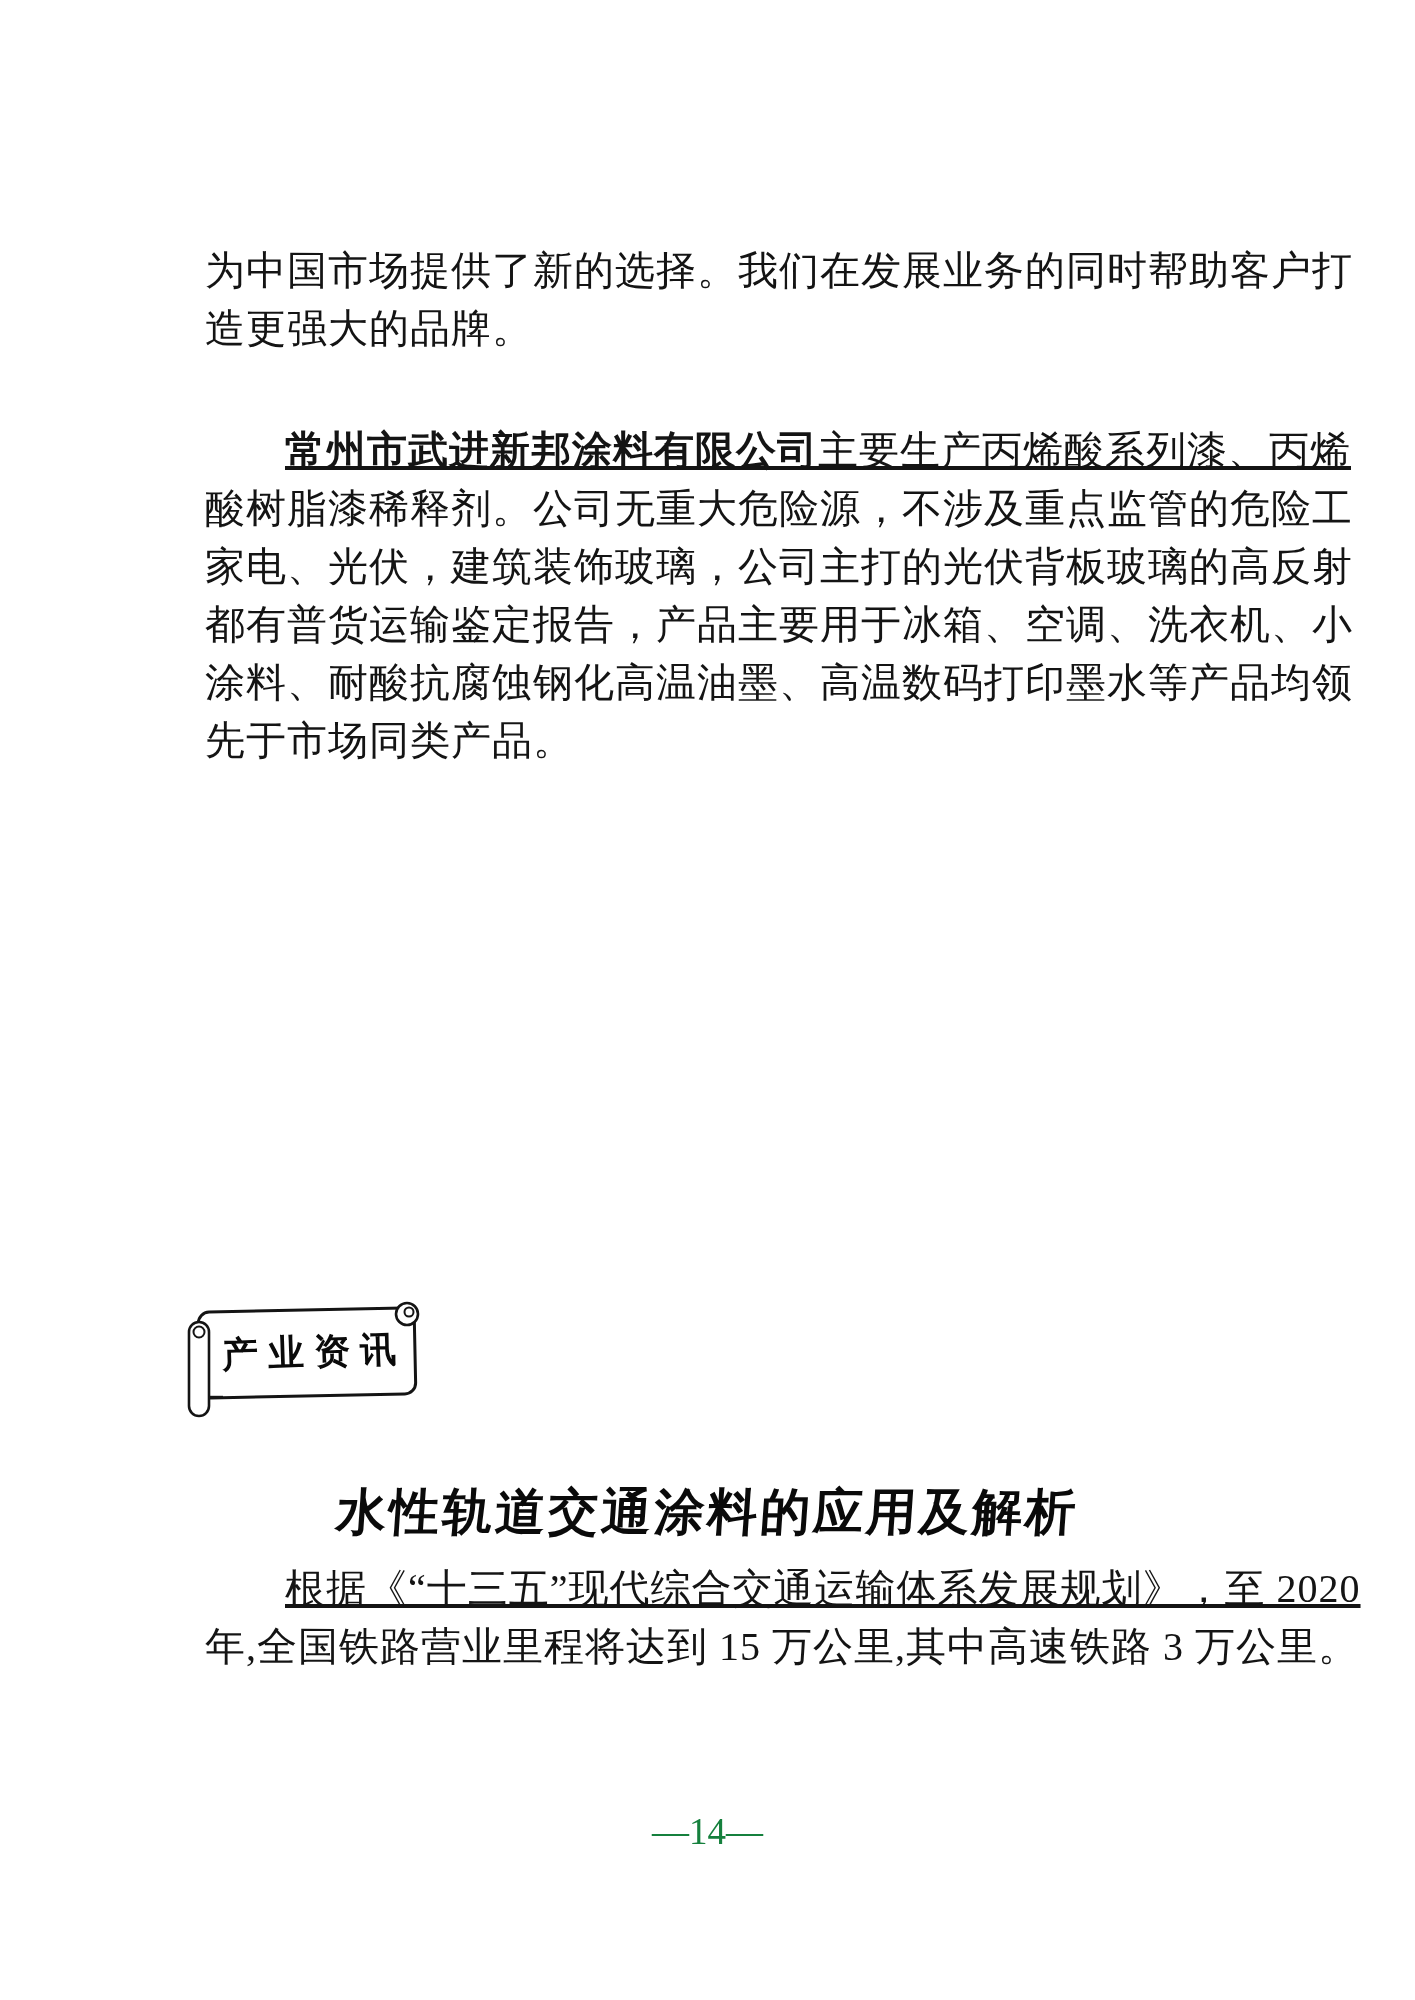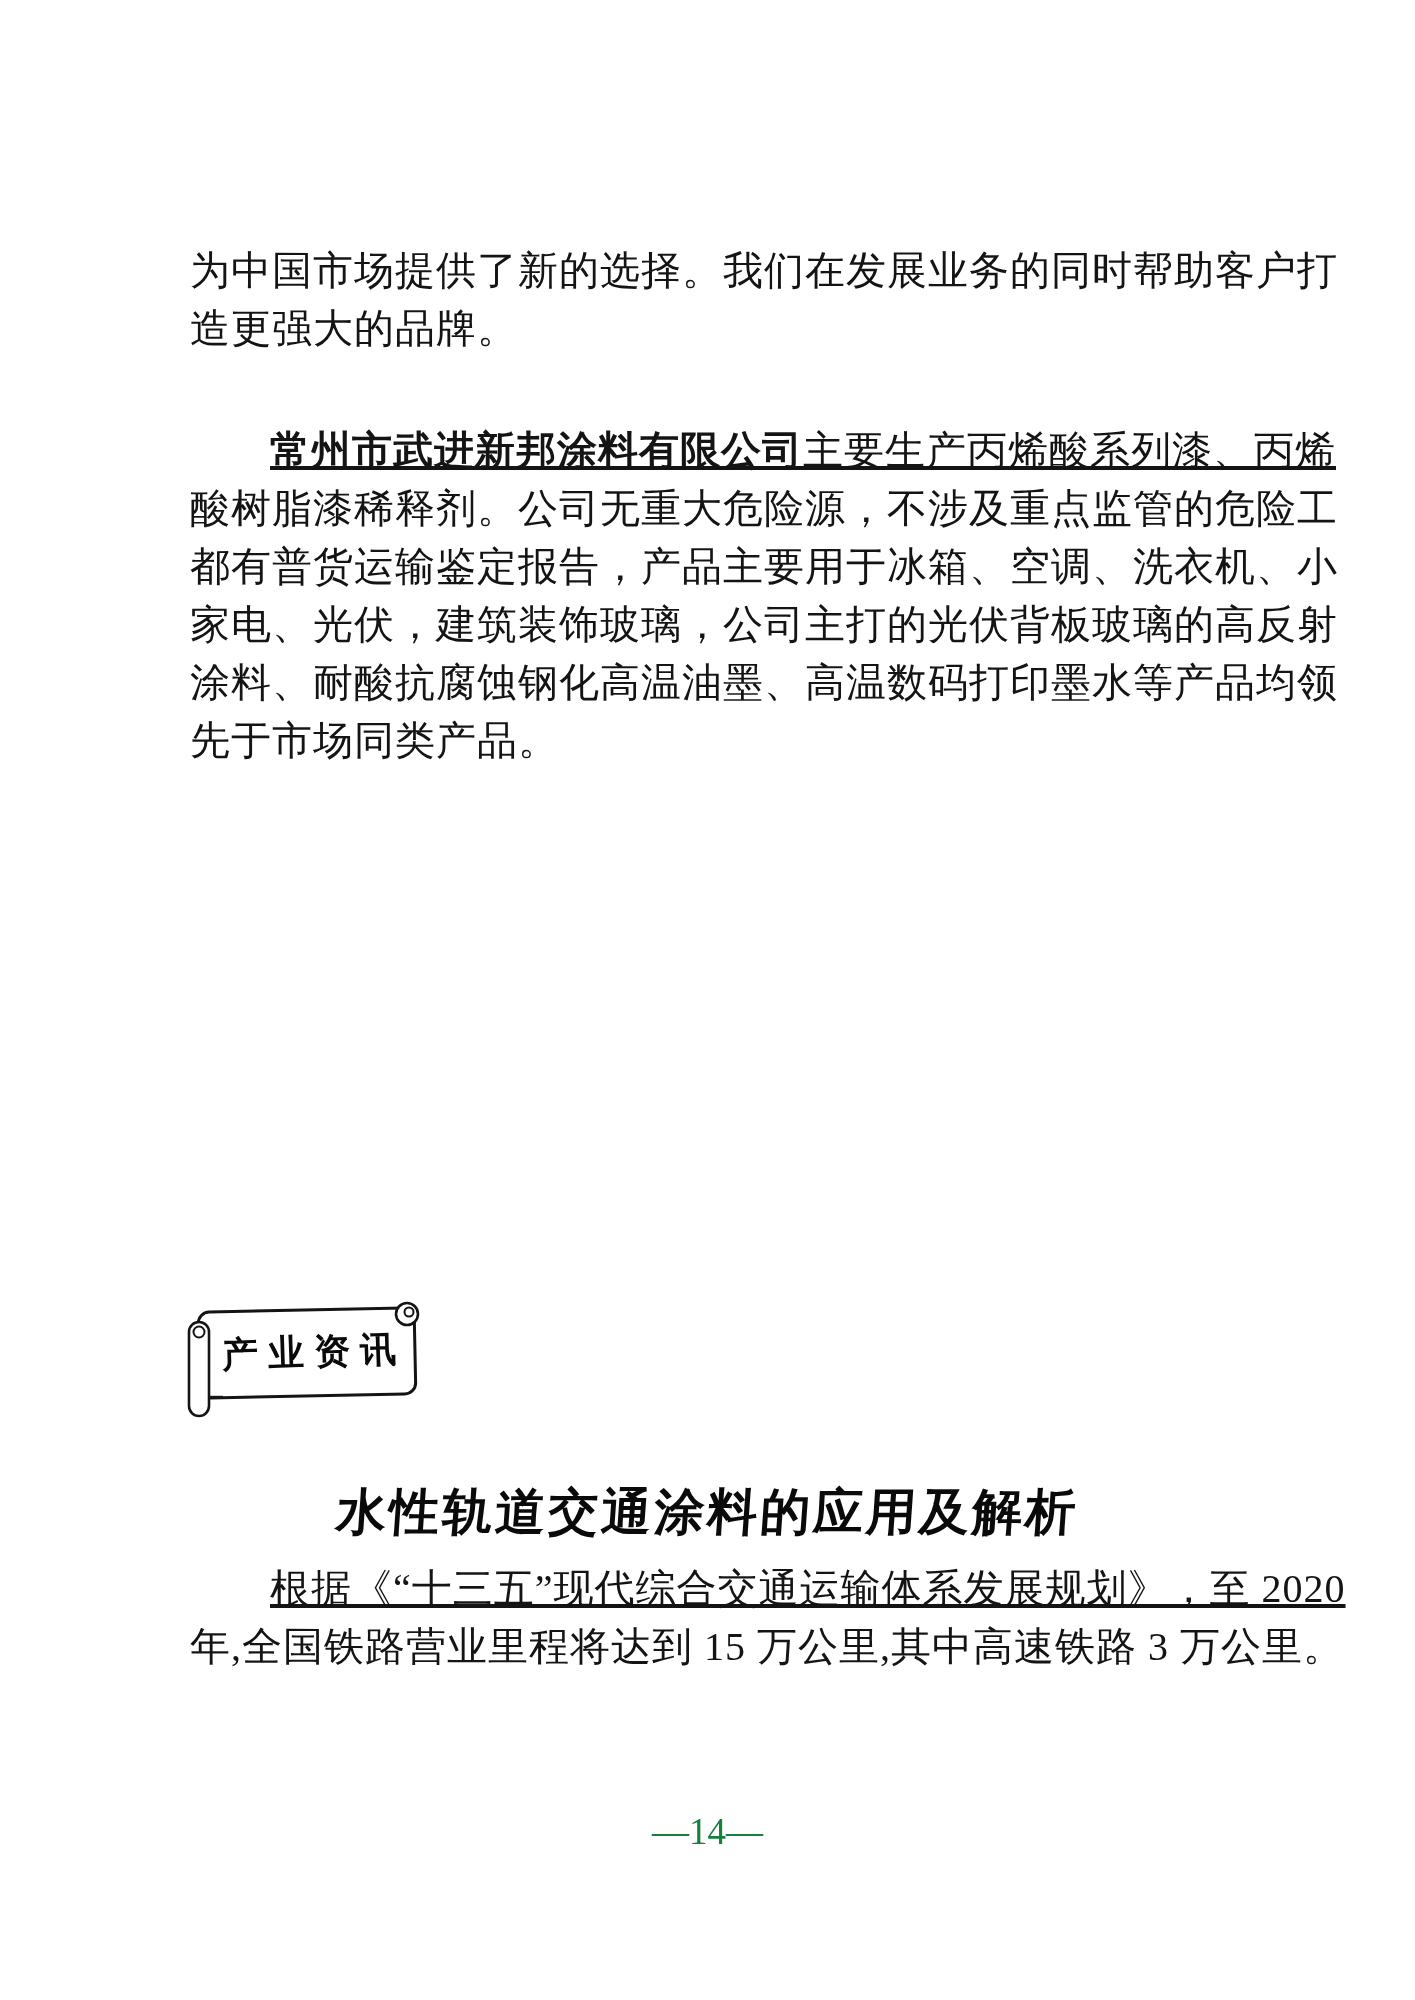--- a/index.html
+++ b/index.html
@@ -25,20 +25,21 @@
   #intro-text { top: 1560px; }
   .para { margin-bottom: 64px; }
   .para:last-child { margin-bottom: 0; }
   .line {
     line-height: 58px;
     height: 58px;
     text-align: justify;
     text-align-last: justify;
     white-space: nowrap;
     letter-spacing: 1px;
+    margin-left: 15px;
   }
   .line.last {
     text-align: center;
     text-align-last: left;
   }
   .line.indent { text-indent: 2em; text-decoration: underline; }
   .line b { font-weight: bold; }
 
   
   .banner {
@@ -96,22 +97,22 @@
 <div class="page">
 
   <div class="textblock" id="main-text">
       <div class="para">
         <div class="line">为中国市场提供了新的选择。我们在发展业务的同时帮助客户打</div>
         <div class="line last">造更强大的品牌。</div>
       </div>
       <div class="para">
         <div class="line indent"><b>常州市武进新邦涂料有限公司</b>主要生产丙烯酸系列漆、丙烯</div>
         <div class="line">酸树脂漆稀释剂。公司无重大危险源，不涉及重点监管的危险工</div>
+        <div class="line">家电、光伏，建筑装饰玻璃，公司主打的光伏背板玻璃的高反射</div>
         <div class="line">都有普货运输鉴定报告，产品主要用于冰箱、空调、洗衣机、小</div>
-        <div class="line">家电、光伏，建筑装饰玻璃，公司主打的光伏背板玻璃的高反射</div>
         <div class="line">涂料、耐酸抗腐蚀钢化高温油墨、高温数码打印墨水等产品均领</div>
         <div class="line last">先于市场同类产品。</div>
       </div>
     </div>
 
   <div class="banner">
     <svg viewBox="0 0 248 126" aria-hidden="true">
 
       <g transform="rotate(-1.2 124 60)">
         <rect x="16" y="16" width="216" height="86" rx="11" fill="#ffffff" stroke="#141414" stroke-width="3"></rect>

